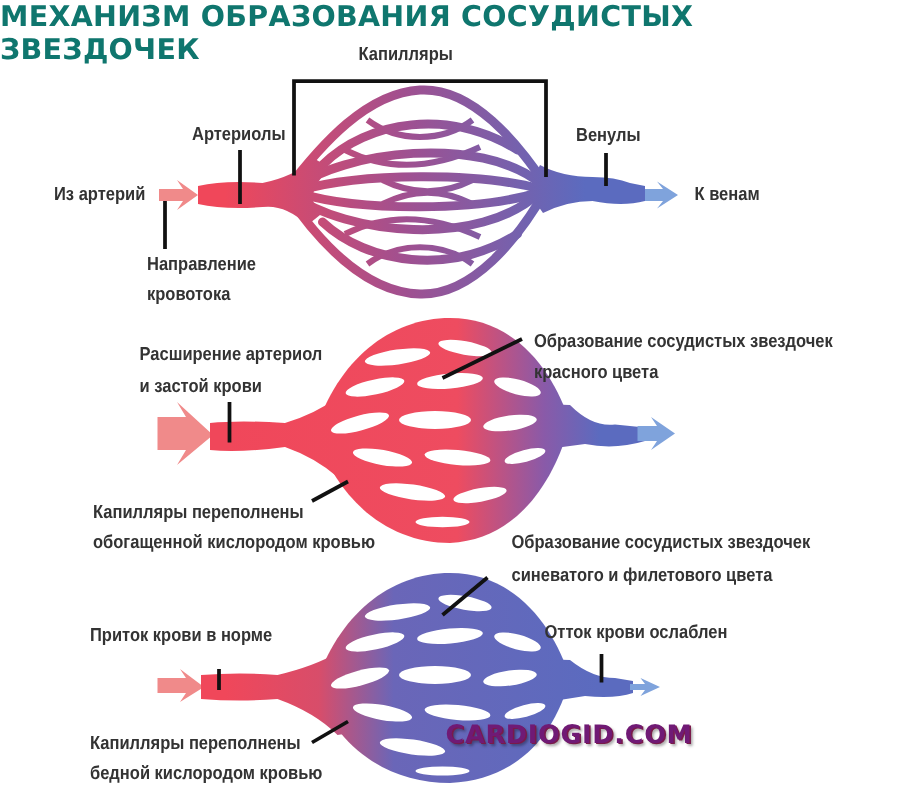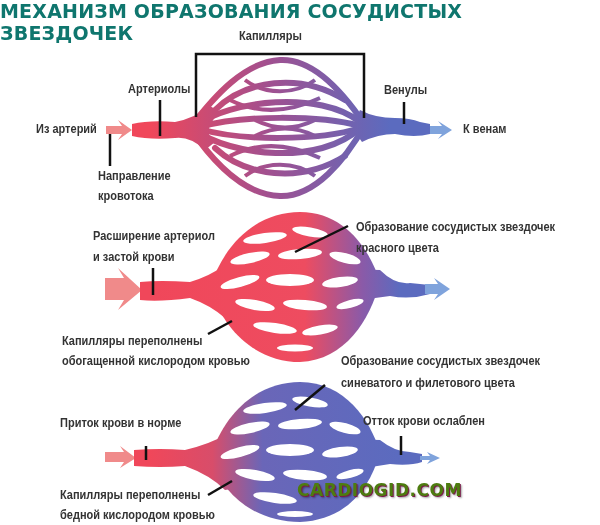--- a/index.html
+++ b/index.html
@@ -6,21 +6,21 @@
   body { width: 600px; height: 525px; position: relative; overflow: hidden;
          font-family: "Liberation Sans", "DejaVu Sans", sans-serif; }
   .title { position: absolute; left: 0; top: 0; width: 600px; text-align: left;
            font-family: "DejaVu Sans", sans-serif; font-weight: bold; font-size: 19px;
            color: #0f766e; letter-spacing: 0.2px; line-height: 22px; }
   .lbl { position: absolute; font-family: "Liberation Sans", sans-serif;
          font-size: 12.5px; color: #333; line-height: 17px; white-space: nowrap;
          transform: scaleX(0.88); transform-origin: left top; font-weight: bold; }
   .watermark { position: absolute; left: 297px; top: 480px;
                font-family: "DejaVu Sans", sans-serif; font-weight: bold; font-size: 17px;
-               color: #4d7c0f; letter-spacing: 0.5px;
+               color: #701a75; letter-spacing: 0.5px;
                text-shadow: 1px 1px 0 #7a1a4a, 2px 2px 2px rgba(0,0,0,0.35); }
   svg.diagram { position: absolute; left: 0; top: 0; }
 </style>
 </head>
 <body>
 
 <div class="title">МЕХАНИЗМ ОБРАЗОВАНИЯ СОСУДИСТЫХ ЗВЕЗДОЧЕК</div>
 
 <svg class="diagram" width="600" height="525" viewBox="0 0 600 525">
   <defs>

